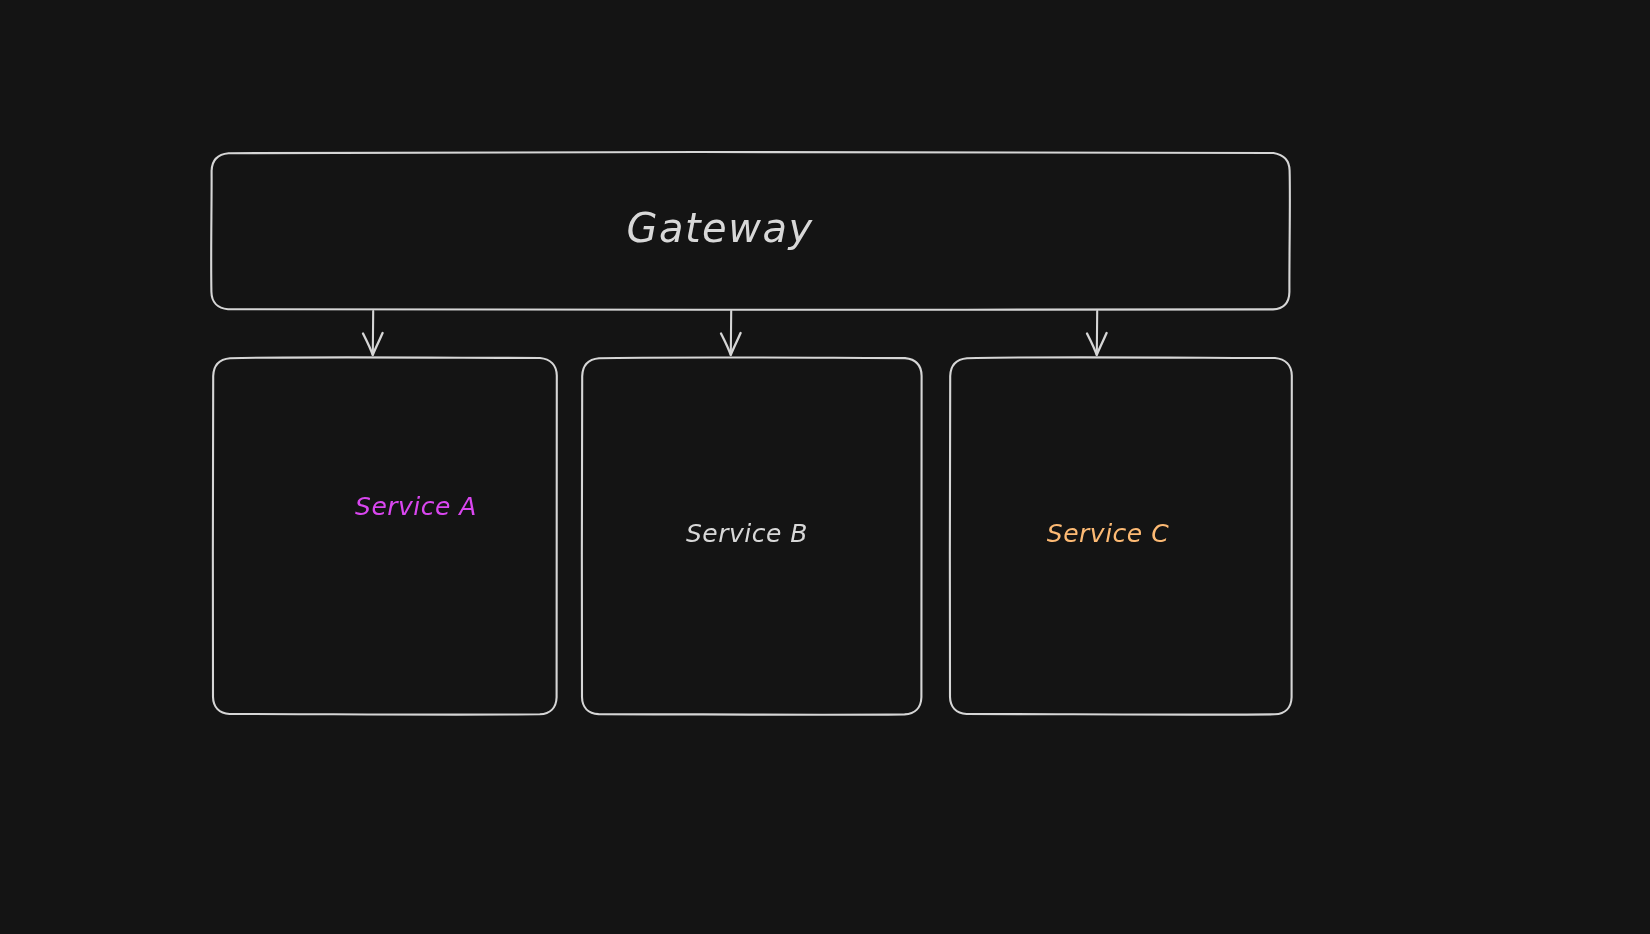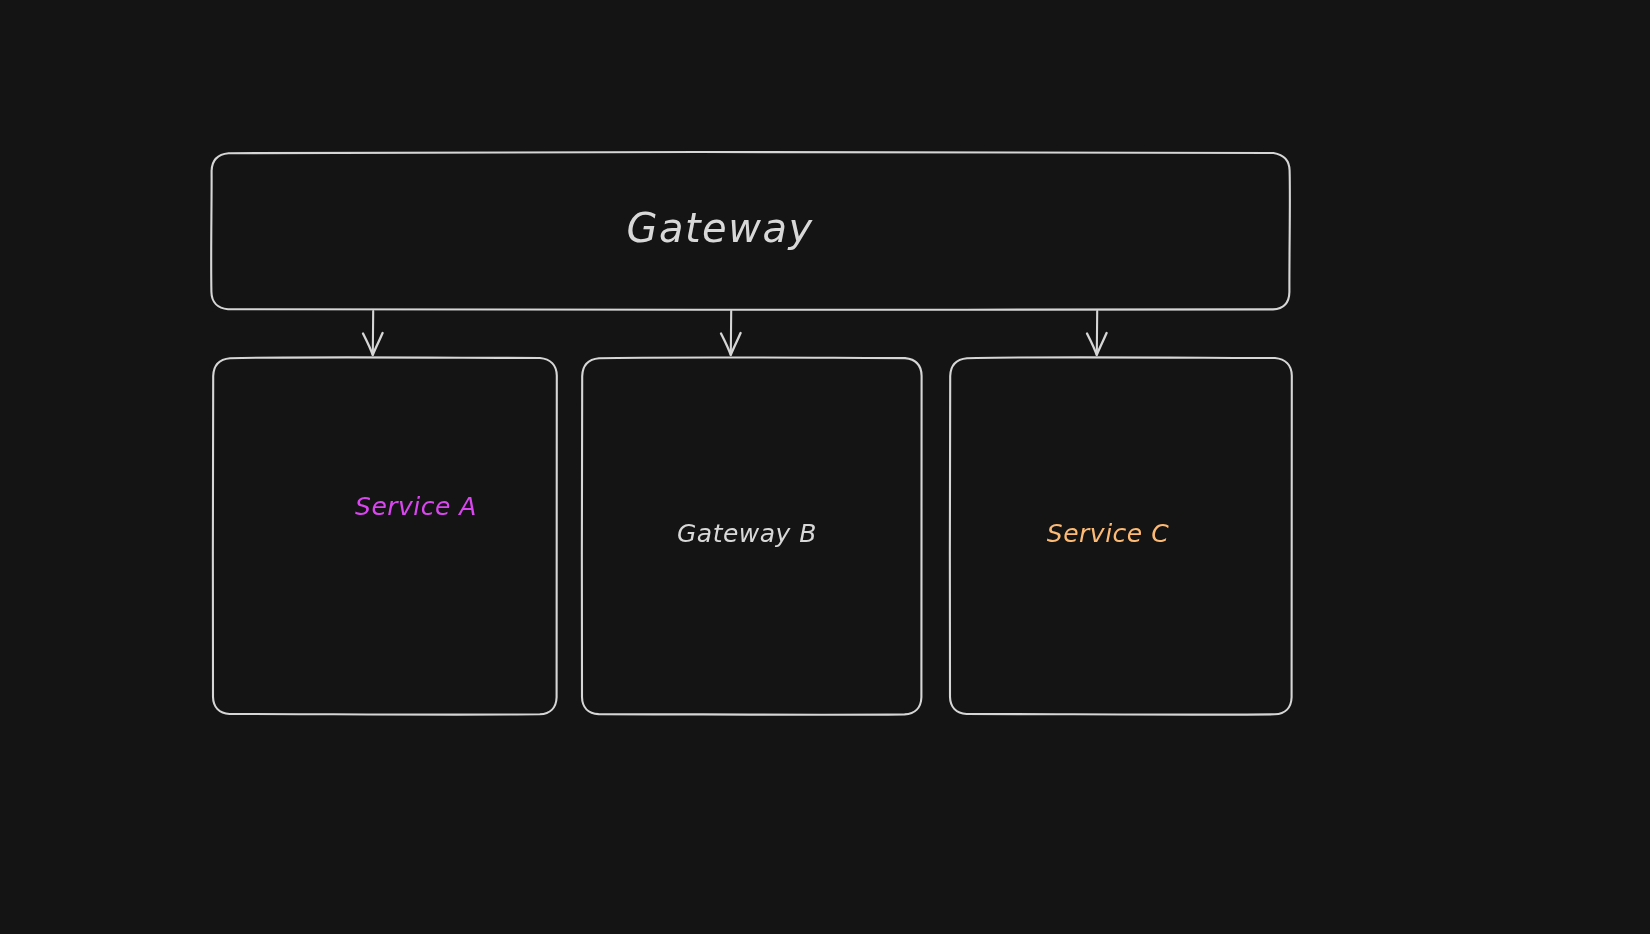--- a/index.html
+++ b/index.html
@@ -141,17 +141,17 @@
       <path class="edge-head" d="M 1087.0 333.5 C 1090.0 339.5, 1094.0 347.0, 1096.7 355.0
            M 1106.6 333.0 C 1103.8 339.5, 1100.0 347.0, 1096.7 355.0" style="stroke: rgb(214, 214, 214);"></path>
     </g>
 
   </svg>
 
   <div class="node-label" id="gateway-label" style="left: 720px; top: 228px; color: rgb(216, 216, 216);">Gateway</div>
 
   <div class="node-label service-label" style="left: 381px; top: 506px; color: #d946ef; margin-left: 35px;">Service A</div>
 
-  <div class="node-label service-label" style="left: 747px; top: 533px; color: rgb(216, 216, 216);">Gateway B</div>
+  <div class="node-label service-label" style="left: 747px; top: 533px; color: rgb(216, 216, 216);">Service B</div>
 
   <div class="node-label service-label" style="left: 1108px; top: 533px; color: #fdba74;">Service C</div>
 
 </div>
 
 </body></html>

